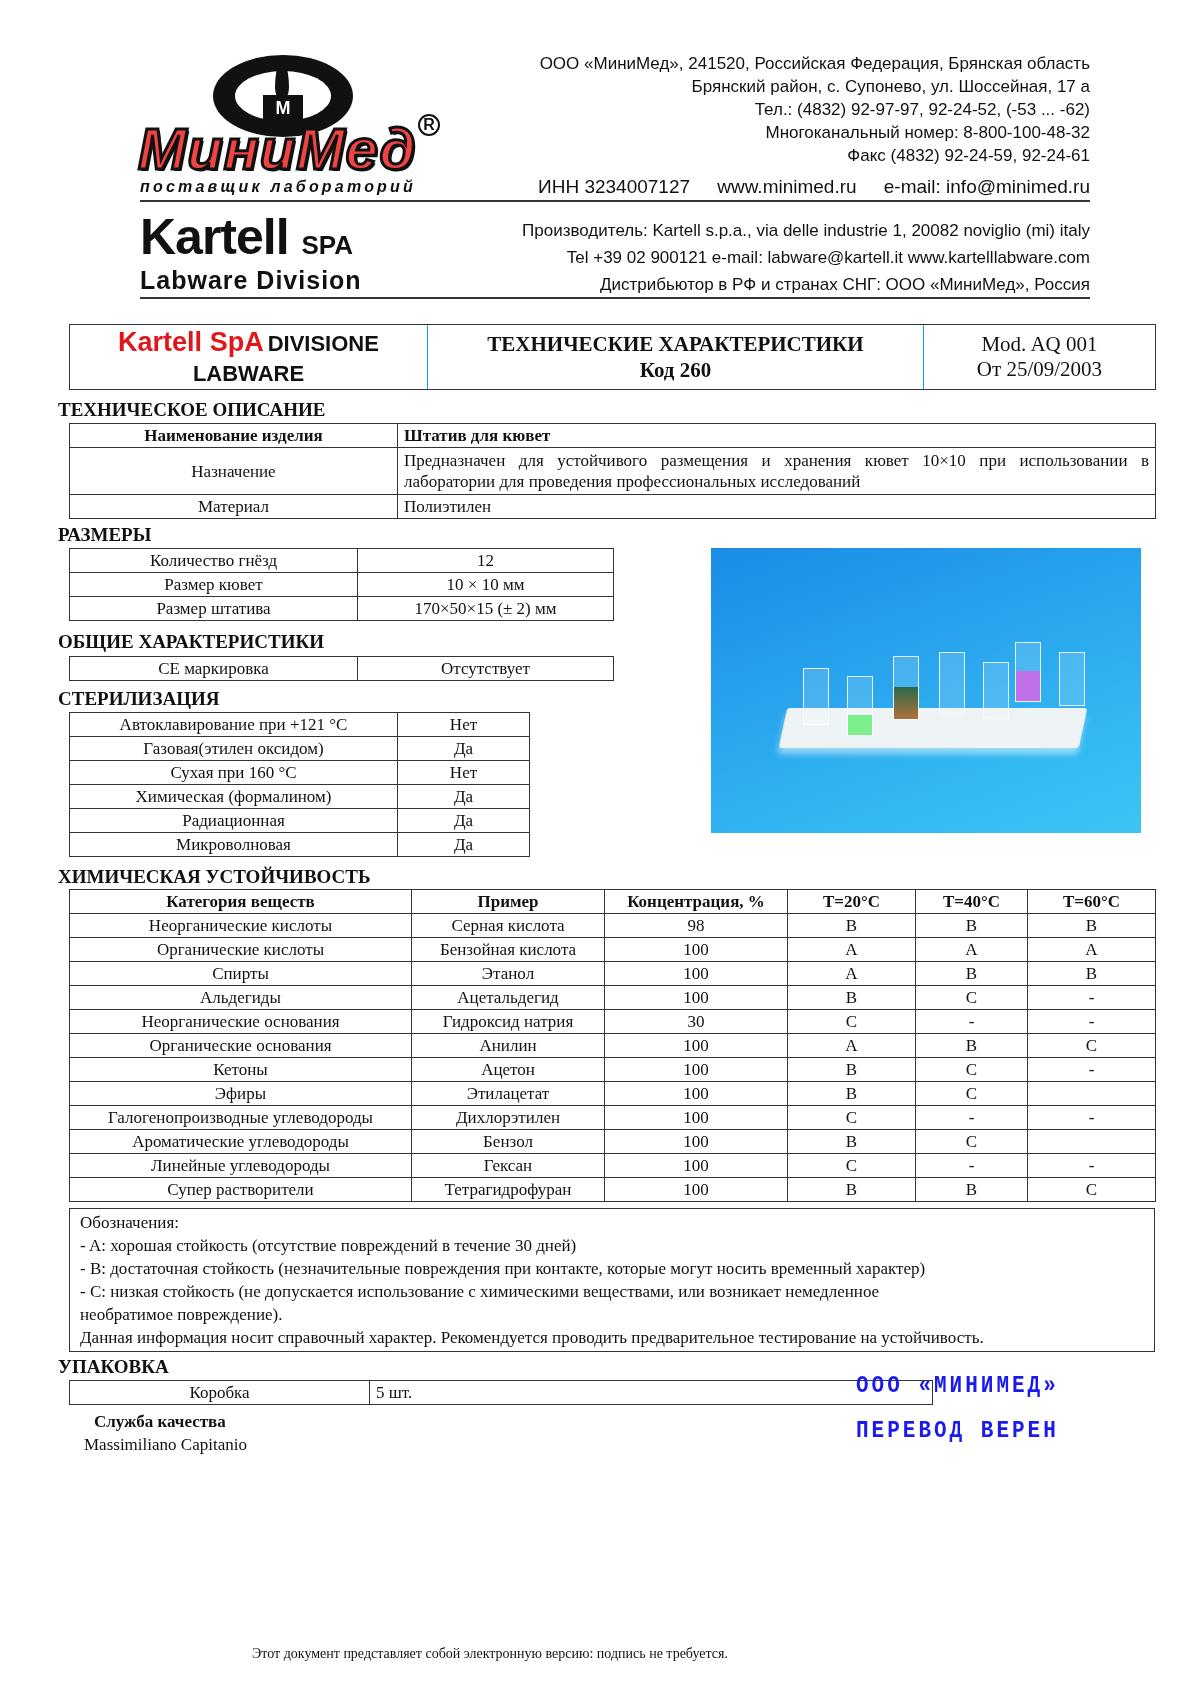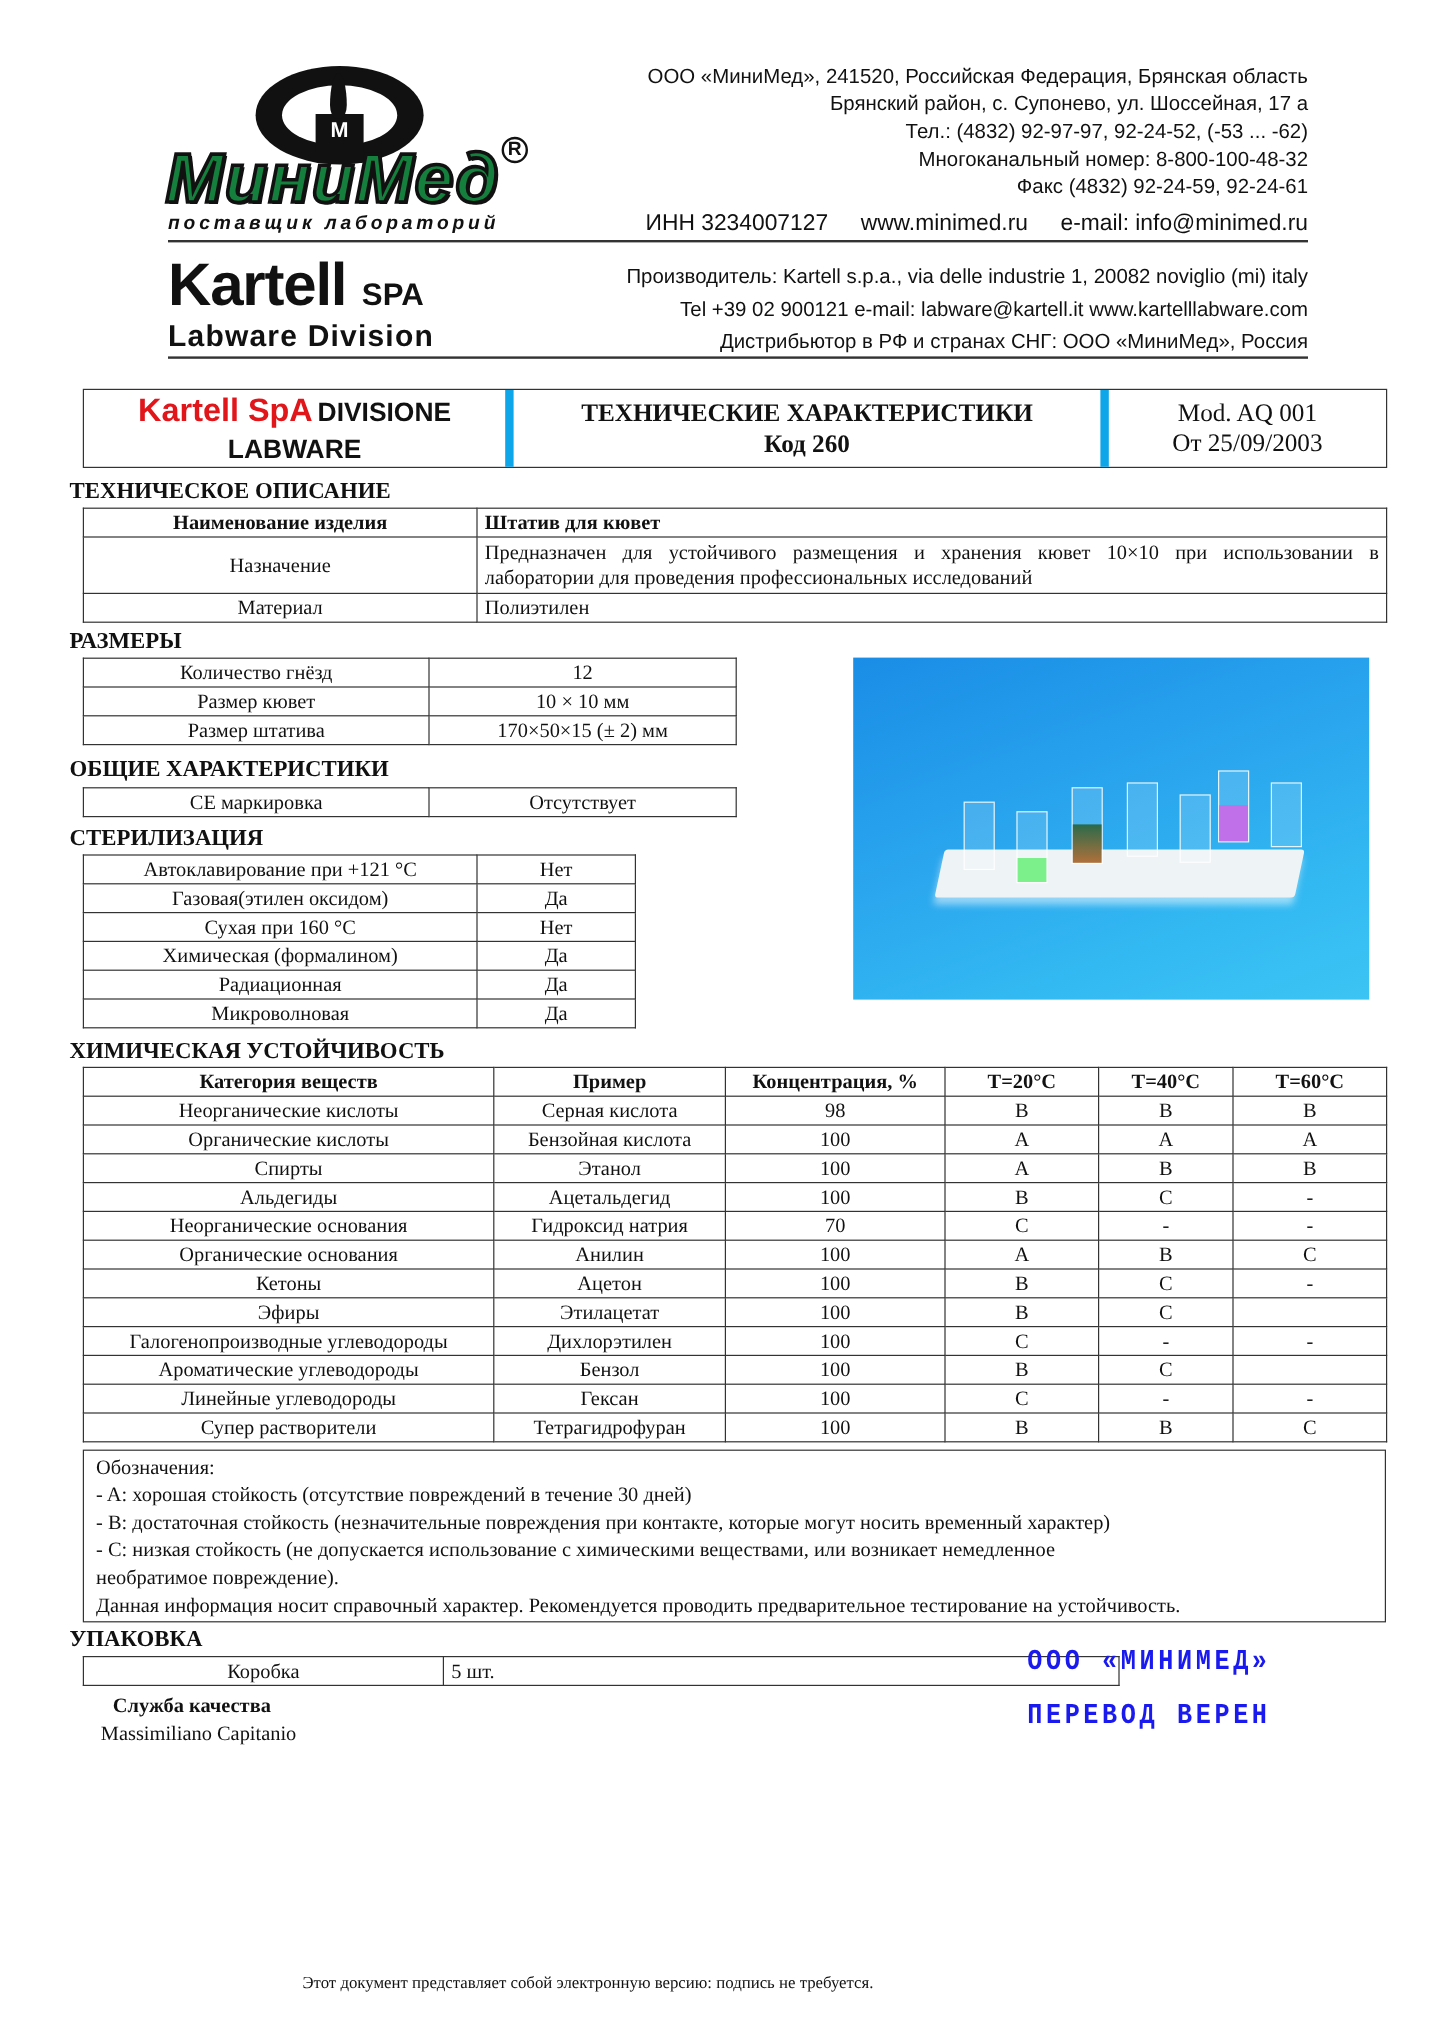--- a/index.html
+++ b/index.html
@@ -7,33 +7,33 @@
   .abs { position:absolute; }
   .sans { font-family:"Liberation Sans", sans-serif; }
   .serif { font-family:"Liberation Serif", serif; }
 
   
   .logo-oval { left:213px; top:55px; width:140px; height:82px; border-radius:50%; background:#111; }
   .logo-oval-inner { position:absolute; left:22px; top:16px; width:96px; height:50px; border-radius:50%; background:#fff; }
   .logo-block { position:absolute; left:50px; top:40px; width:40px; height:30px; background:#111; }
   .logo-flame { position:absolute; left:62px; top:6px; width:14px; height:38px; background:#111; border-radius:50% 50% 40% 40% / 70% 70% 30% 30%; }
   .logo-m { position:absolute; left:55px; top:42px; width:30px; color:#fff; font:bold 18px "Liberation Sans", sans-serif; text-align:center; line-height:22px; }
-  .brand-word { left:138px; top:118px; font:bold italic 58px "Liberation Sans", sans-serif; letter-spacing:1px; color:#15803d;
+  .brand-word { left:138px; top:118px; font:bold italic 58px "Liberation Sans", sans-serif; letter-spacing:1px; color:#ef4444;
     -webkit-text-stroke:3px #111; text-shadow:2px 2px 0 #111; line-height:62px; }
   .reg { left:418px; top:114px; font:16px "Liberation Sans", sans-serif; border:2px solid #111; border-radius:50%; width:18px; height:18px; line-height:18px; text-align:center; font-weight:bold; }
   .brand-sub { left:140px; top:178px; font:bold italic 16px "Liberation Sans", sans-serif; letter-spacing:3.2px; }
   .rule { height:2px; background:#333; }
   .addr { right:110px; text-align:right; font:17px "Liberation Sans", sans-serif; line-height:23px; color:#111; }
   .kartell-big { left:140px; top:208px; font:bold 50px "Liberation Sans", sans-serif; letter-spacing:-1px; }
   .kartell-spa { font-size:26px; letter-spacing:0; }
   .kartell-div { left:140px; top:266px; font:bold 25px "Liberation Sans", sans-serif; letter-spacing:1px; }
 
   
   .hbox { left:69px; top:324px; width:1087px; height:66px; border:1px solid #333; box-sizing:border-box; display:flex; }
-  .hbox > div { border-right:7px solid #0ea5e9; box-sizing:border-box; display:flex; flex-direction:column; align-items:center; justify-content:center; text-align:center; }
+  .hbox > div { border-right:1px solid #0ea5e9; box-sizing:border-box; display:flex; flex-direction:column; align-items:center; justify-content:center; text-align:center; }
   .hbox > div:last-child { border-right:none; }
   .hb1 { width:358px; line-height:30px; }
   .hb2 { width:496px; }
   .hb3 { flex:1; }
   .kred { color:#e0161b; font:bold 27px "Liberation Sans", sans-serif; }
   .kdiv { font:bold 22px "Liberation Sans", sans-serif; }
   .hb2 .t1 { font:bold 21px "Liberation Serif", serif; line-height:26px; }
   .hb3 .t { font:21px "Liberation Serif", serif; line-height:25px; }
 
   .sec { left:58px; font:bold 19px "Liberation Serif", serif; line-height:22px; }
@@ -265,21 +265,21 @@
         <td class="c">Альдегиды</td>
         <td class="c">Ацетальдегид</td>
         <td class="c">100</td>
         <td class="c">B</td>
         <td class="c">C</td>
         <td class="c">-</td>
       </tr>
   <tr>
         <td class="c">Неорганические основания</td>
         <td class="c">Гидроксид натрия</td>
-        <td class="c">70</td>
+        <td class="c">30</td>
         <td class="c">C</td>
         <td class="c">-</td>
         <td class="c">-</td>
       </tr>
   <tr>
         <td class="c">Органические основания</td>
         <td class="c">Анилин</td>
         <td class="c">100</td>
         <td class="c">A</td>
         <td class="c">B</td>

